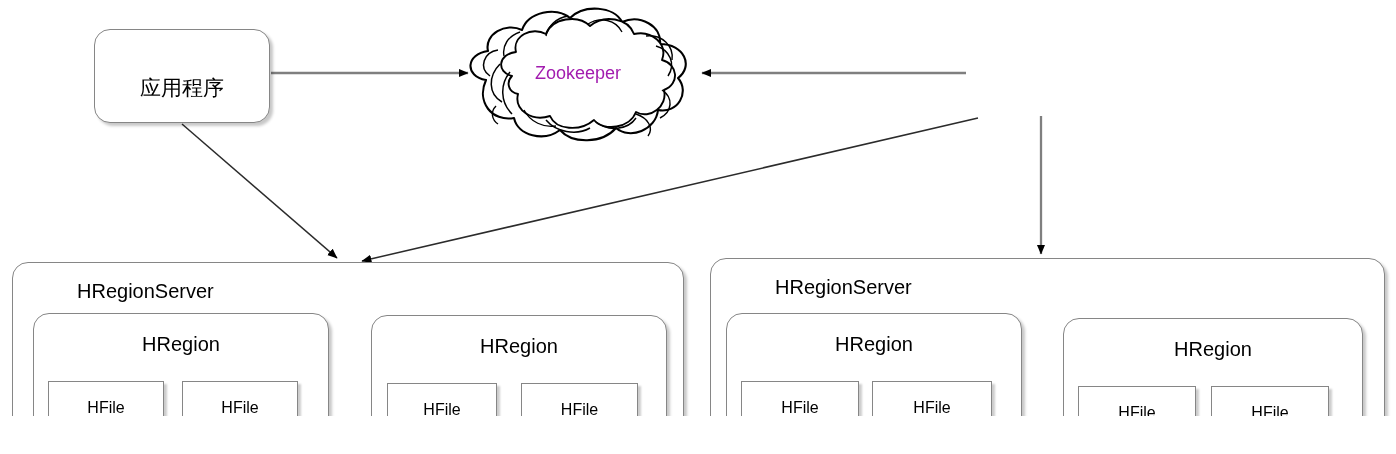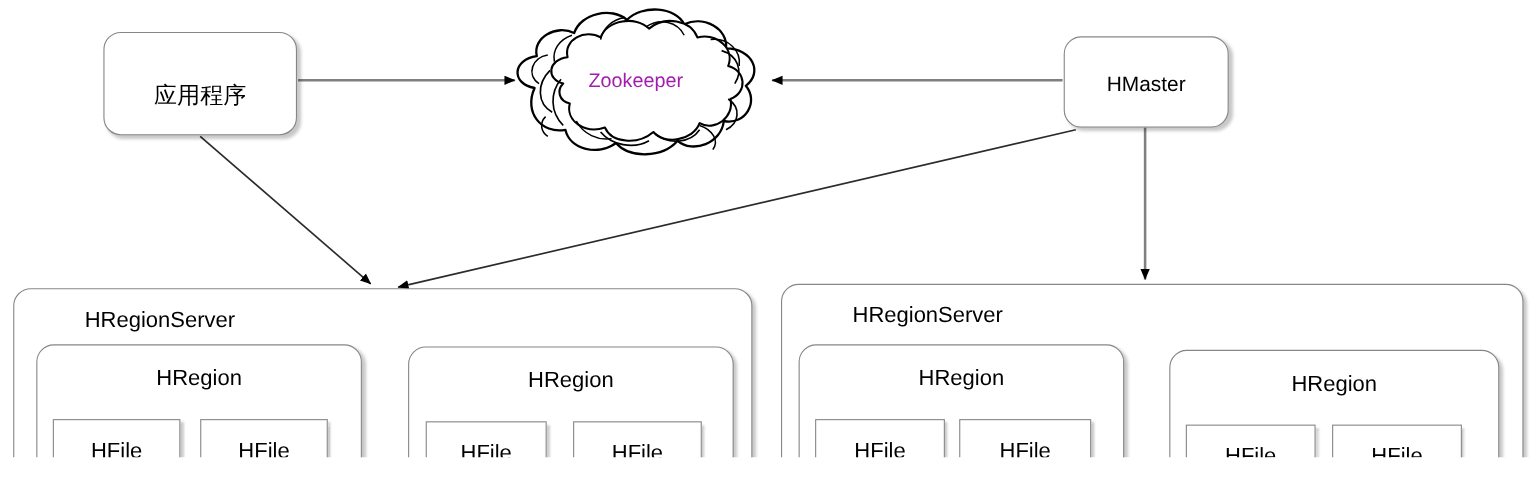--- a/index.html
+++ b/index.html
@@ -83,21 +83,21 @@
   #region-1 { left: 33px;   top: 313px; width: 296px; height: 120px; }
   #region-2 { left: 371px;  top: 315px; width: 296px; height: 120px; }
   #region-3 { left: 726px;  top: 313px; width: 296px; height: 120px; }
   #region-4 { left: 1063px; top: 318px; width: 300px; height: 119px; }
   #region-1 > .lbl { top: 20px; }
   #region-2 > .lbl { top: 20px; }
   #region-3 > .lbl { top: 20px; }
   #region-4 > .lbl { top: 20px; }
 
   .hfile { height: 53px; }
-  .hfile > .lbl { font-size: 20px; top: 18px; }
+  .hfile > .lbl { font-size: 16px; top: 18px; }
 
   #hfile-1 { left: 48px;   top: 381px; width: 116px; }
   #hfile-2 { left: 182px;  top: 381px; width: 116px; }
   #hfile-3 { left: 387px;  top: 383px; width: 110px; }
   #hfile-4 { left: 521px;  top: 383px; width: 117px; }
   #hfile-5 { left: 741px;  top: 381px; width: 118px; }
   #hfile-6 { left: 872px;  top: 381px; width: 120px; }
   #hfile-7 { left: 1078px; top: 386px; width: 118px; }
   #hfile-8 { left: 1211px; top: 386px; width: 118px; }
 </style>
@@ -160,23 +160,20 @@
 
     <path d="M96,118 C106,130 126,134 140,126" fill="none" stroke="#000000" stroke-width="1.5"></path>
     <path d="M146,120 C158,130 178,128 186,116" fill="none" stroke="#000000" stroke-width="1.4"></path>
     <path d="M74,108 C80,120 94,126 106,124" fill="none" stroke="#000000" stroke-width="1.3"></path>
 
     <path d="M118,14 C106,16 98,24 96,34" fill="none" stroke="#000000" stroke-width="1.4"></path>
     <path d="M138,22 C150,14 166,18 172,30" fill="none" stroke="#000000" stroke-width="1.3"></path>
   </svg>
   <div id="zookeeper-label">Zookeeper</div>
 
-  <div class="node rounded" id="hmaster-node">
-    <span class="lbl center">HMaster</span>
-  </div>
 
   <div class="node rounded" id="rs-left">
     <span class="lbl rs-title">HRegionServer</span>
   </div>
 
   <div class="node rounded region" id="region-1">
     <span class="lbl center">HRegion</span>
   </div>
   <div class="node sharp hfile" id="hfile-1">
     <span class="lbl center">HFile</span>

